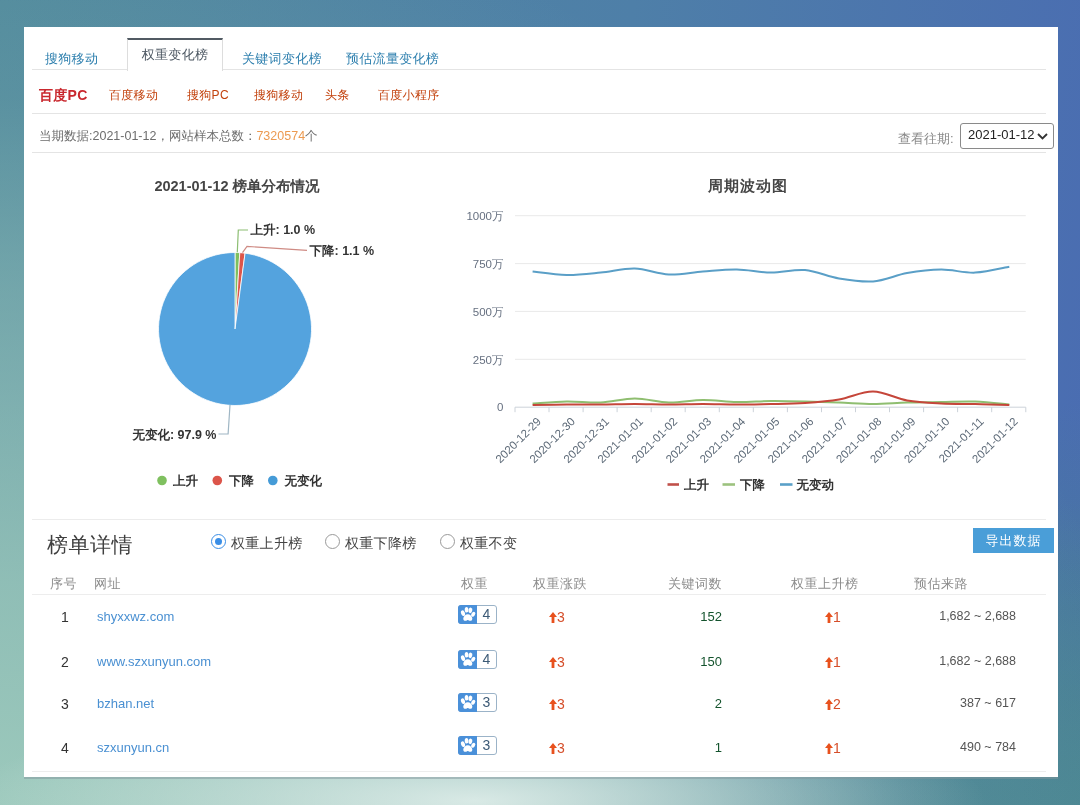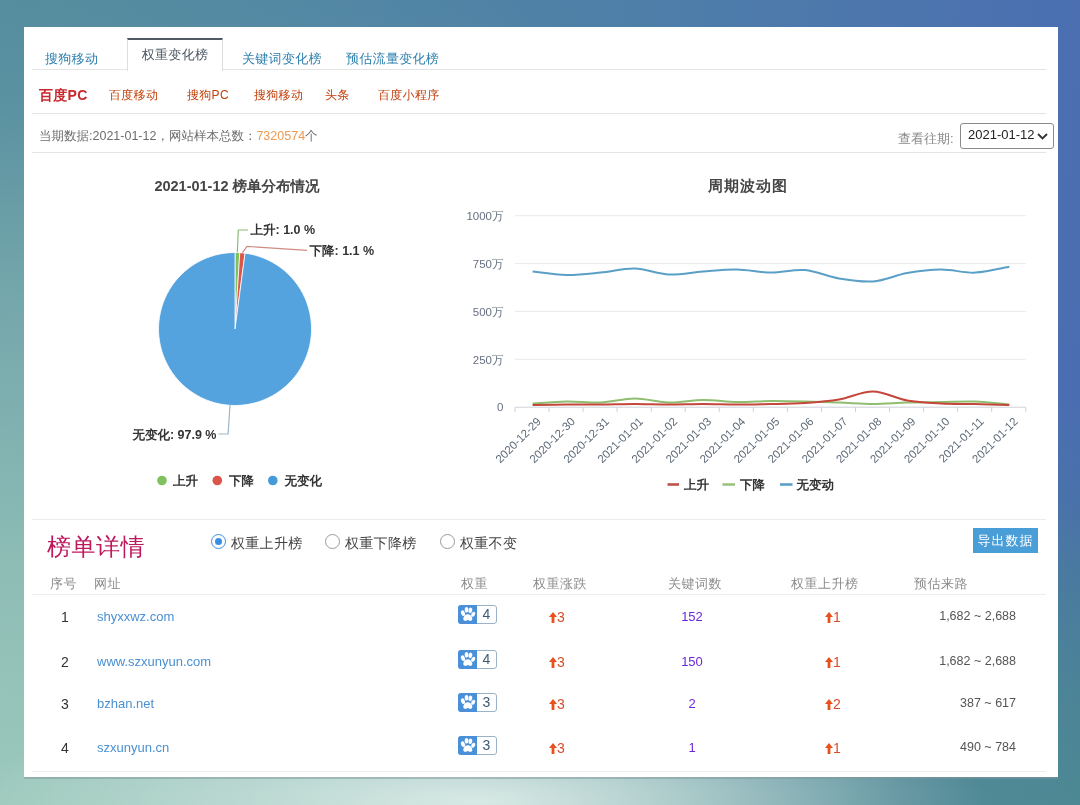--- a/index.html
+++ b/index.html
@@ -17,31 +17,31 @@
 .tabtxt{position:absolute;font-size:13px;color:#2d7fae;letter-spacing:.3px}
 #activetab{position:absolute;left:127px;top:38px;width:94px;height:31px;background:#fff;
  border:1px solid #ddd;border-top:2px solid #515a63;border-bottom:none;
  font-size:13px;color:#4a5560;text-align:center;line-height:29px;letter-spacing:.3px}
 .subnav{position:absolute;top:87px;font-size:12px;color:#c2410c;letter-spacing:.3px}
 #infotxt{position:absolute;left:39px;top:128px;font-size:12.5px;color:#6d6d6d}
 #infotxt b{color:#ec9a51;font-weight:normal}
 #lookback{position:absolute;left:898px;top:130px;font-size:13px;color:#8a8a8a}
 #sel{position:absolute;left:960px;top:123px;width:85px;height:24px;border:1px solid #8a8a8a;
  border-radius:3px;background:#fff;font-size:13px;color:#222;line-height:22px;padding-left:7px}
-.sechead{position:absolute;font-size:24px;color:#be185d;letter-spacing:.5px}
+.sechead{position:absolute;font-size:21px;color:#404040;letter-spacing:.5px}
 .radio{position:absolute;width:13px;height:13px;border:1px solid #9a9a9a;border-radius:50%;background:#fff}
 .radio.on{border-color:#3a8ee6}
 .radio.on i{position:absolute;left:3px;top:3px;width:7px;height:7px;border-radius:50%;background:#3a8ee6;display:block}
 .rlabel{position:absolute;font-size:14px;color:#444;letter-spacing:.3px}
-#exportbtn{position:absolute;left:973px;top:528px;width:65px;height:25px;background:#4a9ed8;
+#exportbtn{position:absolute;left:973px;top:528px;width:81px;height:25px;background:#4a9ed8;
  color:#fff;font-size:13px;text-align:center;line-height:25px;letter-spacing:1px}
 .th{position:absolute;top:575px;font-size:13px;color:#8c8c8c;letter-spacing:.5px}
 .seq{position:absolute;font-size:14px;color:#333;width:30px;text-align:center}
 .url{position:absolute;font-size:13px;color:#4a90d2}
-.kw{position:absolute;font-size:13px;color:#6d28d9;width:60px;text-align:center}
+.kw{position:absolute;font-size:13px;color:#14532d;width:60px;text-align:right}
 .updown{position:absolute;font-size:14px;color:#d54e2a}
 .route{position:absolute;font-size:12.5px;color:#555;width:140px;text-align:right}
 .badge{position:absolute;width:37px;height:17px;border:1px solid #9bb3c8;border-radius:3px;background:#fff}
 .badge .paw{position:absolute;left:-1px;top:-1px;width:19px;height:19px;background:#4a90d9;border-radius:3px 0 0 3px}
 .badge .num{position:absolute;left:18px;top:-1px;width:19px;height:19px;text-align:center;
  font-size:14px;line-height:19px;color:#3c5a76}
 </style>
 </head>
 <body>
 <div id="card"></div>

